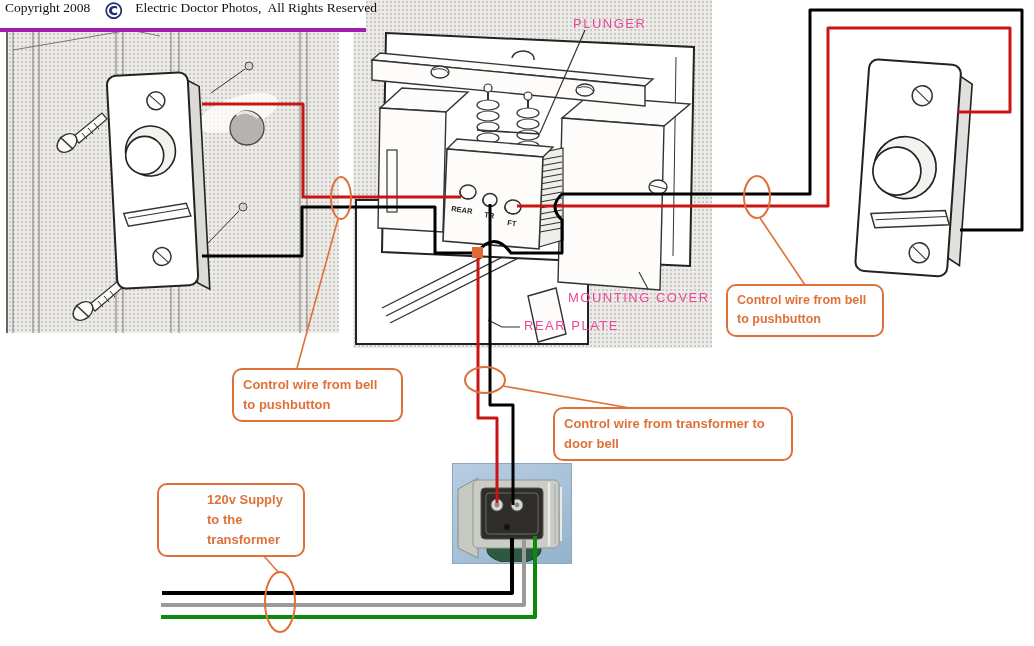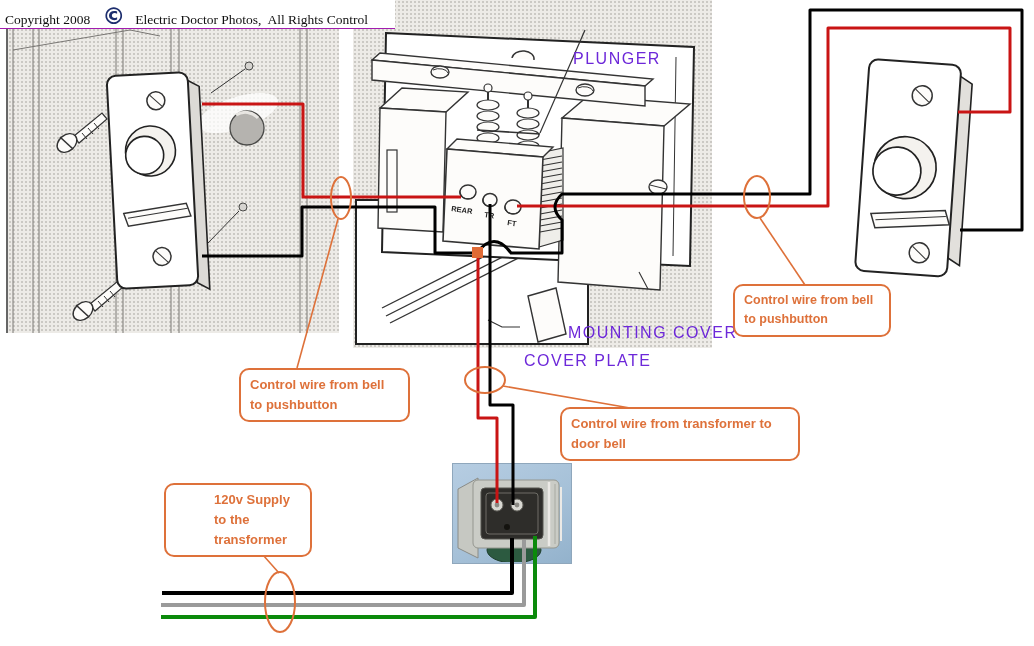--- a/index.html
+++ b/index.html
@@ -14,38 +14,37 @@
   }
   #panel-left{left:6px;top:28px;width:331px;height:305px;border-left:2px solid #666;}
   #panel-center{left:353px;top:0px;width:359px;height:348px;}
   #photo-transformer{
     position:absolute;left:452px;top:463px;width:118px;height:99px;
     background:linear-gradient(150deg,#b6cde2 0%,var(--photo-bg,#A6C1D8) 55%,#93b2cc 100%);
     border:1px solid #8fa7bc;z-index:2;
   }
   #overlay-svg{position:absolute;left:0;top:0;z-index:3;pointer-events:none;}
   #copyright-bar{
-    position:absolute;left:0;top:0;width:395px;height:28px;background:#fff;
-    border-bottom:1px solid #a21caf;z-index:6;display:flex;align-items:flex-end;
+    position:absolute;left:0;top:0;width:366px;height:28px;background:#fff;
+    border-bottom:4px solid #a21caf;z-index:6;display:flex;align-items:flex-start;
     font-family:"Liberation Serif",serif;font-size:13.5px;color:#101010;white-space:pre;
   }
   #copyright-bar .c-sym{
     color:var(--copyright-blue,#1D2E6E);font-size:23px;font-weight:bold;
     margin:0 10px 0 12px;line-height:1;font-family:"DejaVu Sans",sans-serif;
   }
   #copyright-bar .c-txt{padding-left:5px;}
   .diagram-label{
-    position:absolute;z-index:5;color:#6d28d9;font-size:16px;letter-spacing:1.5px;
+    position:absolute;z-index:5;color:#ec4899;font-size:13px;letter-spacing:1.5px;
     font-family:"Liberation Sans",sans-serif;
-    margin-top:34px;
   }
   .callout{
     position:absolute;z-index:5;background:#fff;border:2px solid var(--callout,#DE713A);
     border-radius:10px;color:var(--callout,#DE713A);font-weight:bold;font-size:13px;
-    line-height:1.55;padding:5px 9px;box-sizing:border-box;margin-left:7px;
+    line-height:1.55;padding:5px 9px;box-sizing:border-box;
   }
   
   .wire-red{stroke:var(--wire-red,#C91414);}
   .wire-black{stroke:var(--wire-black,#000);}
   .wire-gray{stroke:var(--wire-gray,#9A9A9A);}
   .wire-green{stroke:var(--wire-green,#0B8A0B);}
   .marker{stroke:var(--callout,#DE713A);fill:none;}
   .junction{fill:#E06A35;}
   .ink{stroke:#333;fill:none;}
   .ink-fill{stroke:#333;fill:#fdfcfa;}
@@ -249,25 +248,25 @@
       <ellipse cx="485" cy="380" rx="20" ry="13" class="marker"></ellipse>
       <line x1="503" y1="386" x2="630" y2="408" class="marker" stroke-width="1.6"></line>
       <ellipse cx="280" cy="602" rx="15" ry="30" class="marker"></ellipse>
       <line x1="247" y1="537" x2="279" y2="573" class="marker" stroke-width="1.6"></line>
     </g>
   </svg>
 
   <div id="copyright-bar">
     <span class="c-txt">Copyright 2008</span>
     <span class="c-sym">©</span>
-    <span>Electric Doctor Photos,  All Rights Control</span>
+    <span>Electric Doctor Photos,  All Rights Reserved</span>
   </div>
 
   <span class="diagram-label" style="left:573px;top:16px;">PLUNGER</span>
   <span class="diagram-label" style="left:568px;top:290px;">MOUNTING COVER</span>
-  <span class="diagram-label" style="left:524px;top:318px;">COVER PLATE</span>
+  <span class="diagram-label" style="left:524px;top:318px;">REAR PLATE</span>
 
   <div class="callout" style="left:232px;top:368px;width:171px;min-height:52px;">Control wire from bell to pushbutton</div>
   <div class="callout" style="left:726px;top:284px;width:158px;min-height:48px;font-size:12.5px;">Control wire from bell to pushbutton</div>
   <div class="callout" style="left:553px;top:407px;width:240px;min-height:50px;">Control wire from transformer to door bell</div>
   <div class="callout" style="left:157px;top:483px;width:148px;min-height:54px;padding-left:48px;">120v Supply to the transformer</div>
 
 </div>
 
 </body></html>

